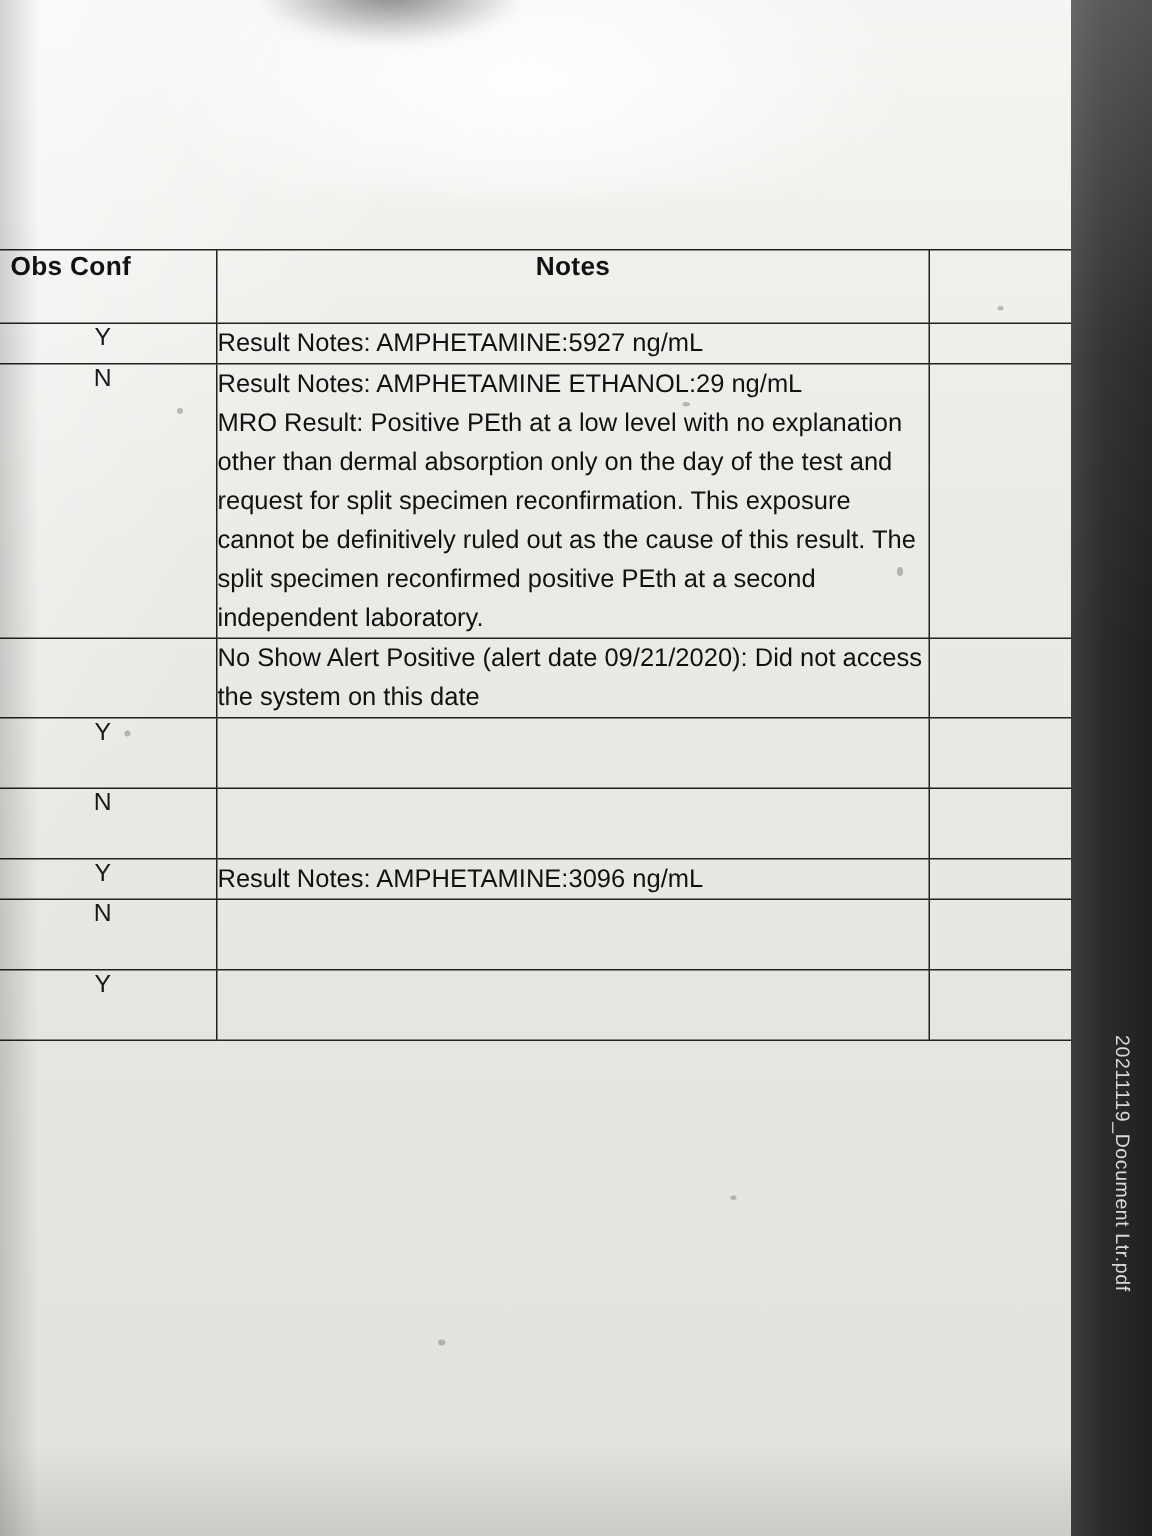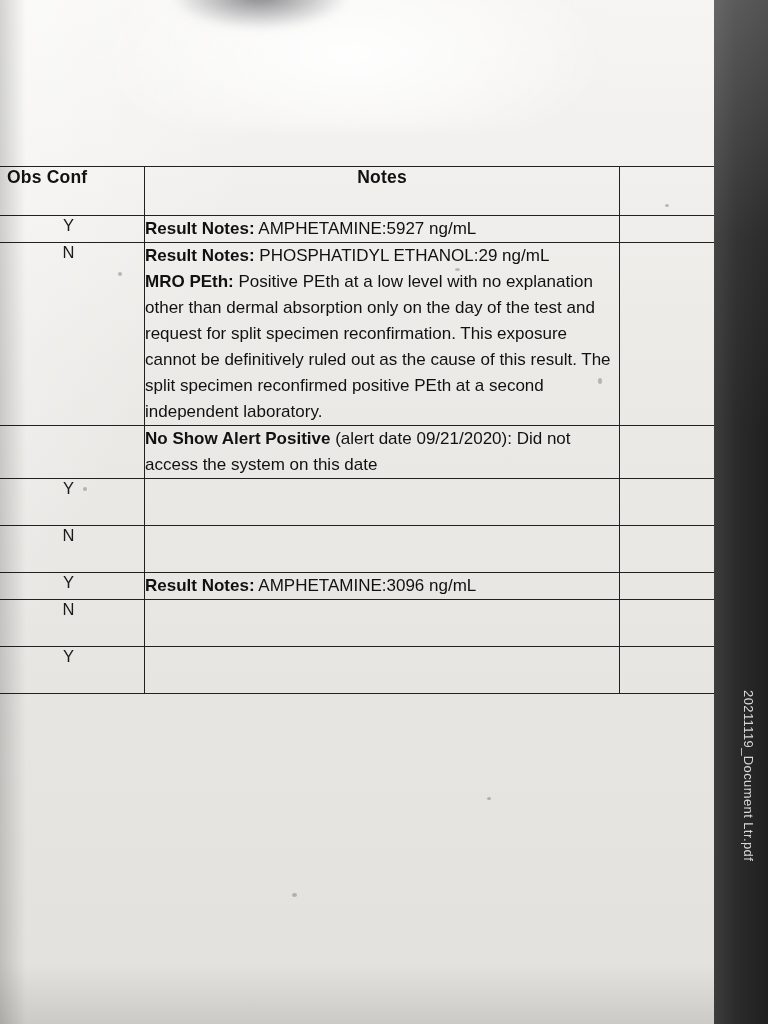--- a/index.html
+++ b/index.html
@@ -127,21 +127,21 @@
     font-size: 16.5px;
     color: #1a1a1a;
     padding-top: 9px;
   }
   td.notes {
     padding: 7px 10px 8px 10px;
     font-size: 17px;
     line-height: 1.53;
     color: #111;
   }
-  td.notes .lbl { font-weight: bold; }
+  td.notes .lbl { font-weight: normal; }
   .empty-row td { height: 46px; }
 
   
   .speck {
     position: absolute;
     background: rgba(80,80,80,0.35);
     border-radius: 50%;
     pointer-events: none;
   }
   .shadow-bottom {
@@ -199,22 +199,22 @@
           <td class="obs">Y</td>
           <td class="notes">
             <span class="lbl">Result Notes:</span><span> AMPHETAMINE:5927 ng/mL</span>
           </td>
           <td></td>
         </tr>
 
         <tr>
           <td class="obs">N</td>
           <td class="notes">
-            <span class="lbl">Result Notes:</span><span> PHOSPHATIDYL ETHANOL:29 ng/mL</span><br>
-            <span class="lbl">MRO PEth:</span><span> Positive PEth at a low level with no explanation other than dermal absorption only on the day of the test and request for split specimen reconfirmation. This exposure cannot be definitively ruled out as the cause of this result. The split specimen reconfirmed positive PEth at a second independent laboratory.</span>
+            <span class="lbl">Result Notes:</span><span> AMPHETAMINE ETHANOL:29 ng/mL</span><br>
+            <span class="lbl">MRO Result:</span><span> Positive PEth at a low level with no explanation other than dermal absorption only on the day of the test and request for split specimen reconfirmation. This exposure cannot be definitively ruled out as the cause of this result. The split specimen reconfirmed positive PEth at a second independent laboratory.</span>
           </td>
           <td></td>
         </tr>
 
         <tr>
           <td class="obs"></td>
           <td class="notes">
             <span class="lbl">No Show Alert Positive</span><span> (alert date 09/21/2020): Did not access the system on this date</span>
           </td>
           <td></td>

